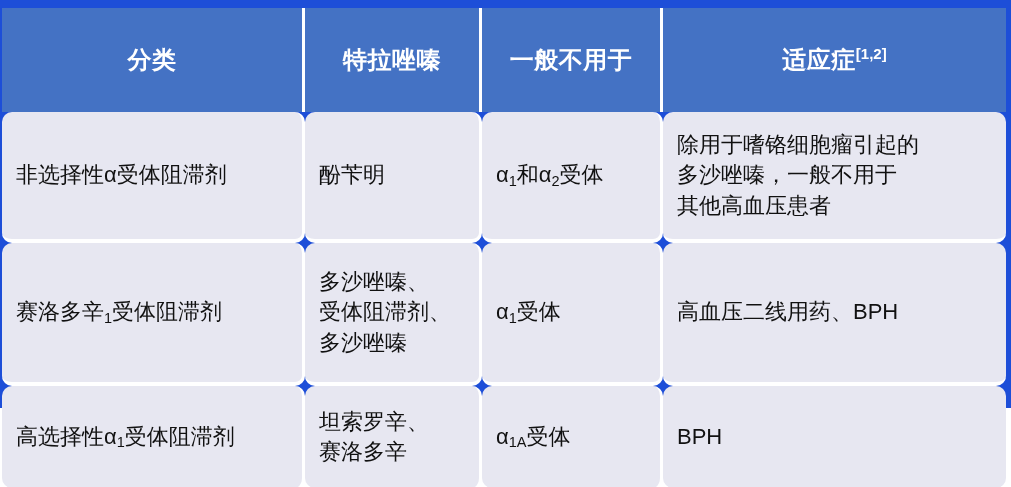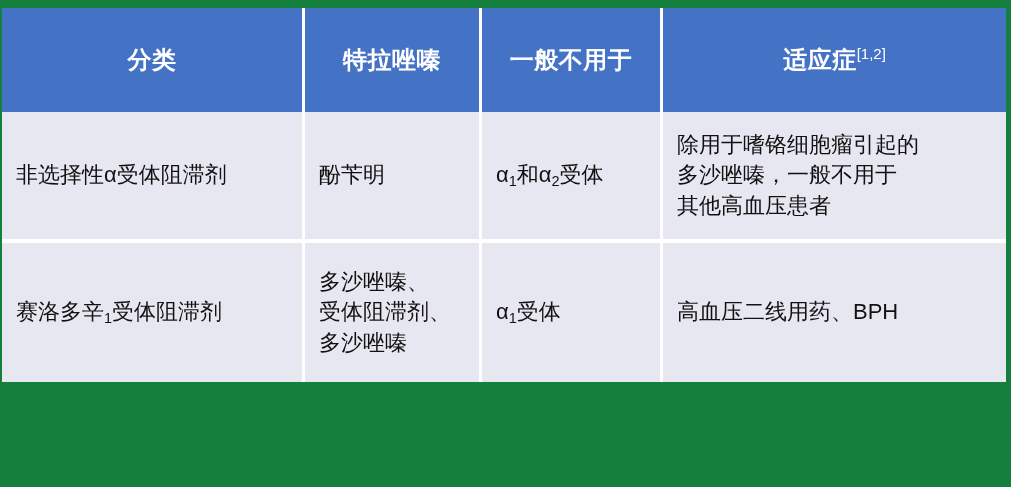--- a/index.html
+++ b/index.html
@@ -10,22 +10,22 @@
   body {
     width: 1011px;
     height: 487px;
     overflow: hidden;
     font-family: "Liberation Sans", "DejaVu Sans", sans-serif;
   }
 
   .page {
     position: relative;
     width: 1011px;
-    height: 487px;
-    background: #15803d;
+    height: 408px;
+    background: #1d4ed8;
   }
 
   .drug-table {
     position: absolute;
     left: 2px;
     top: 8px;
     width: 1004px;
     border-collapse: separate;
     border-spacing: 0;
     table-layout: fixed;
@@ -48,37 +48,38 @@
     height: 104px;
     padding: 0 6px;
     border-right: 3px solid #ffffff;
     letter-spacing: 0.5px;
   }
   .drug-table thead th:last-child {
     border-right: none;
   }
   .sup-ref {
     font-size: 15px;
-    font-weight: normal;
+    font-weight: bold;
     vertical-align: super;
     line-height: 0;
     letter-spacing: 0;
   }
 
   
   .drug-table tbody td {
     background: #E7E7F1;
     color: #111111;
     font-size: 22px;
     vertical-align: middle;
     text-align: left;
     padding: 6px 14px;
     border-right: 3px solid #ffffff;
     border-bottom: 4px solid #ffffff;
     line-height: 1.38;
+    border-radius: 10px;
   }
   .drug-table tbody td:last-child {
     border-right: none;
   }
   .drug-table tbody tr:last-child td {
     border-bottom: none;
   }
 
   .row-1 td { height: 115px; }
   .row-2 td { height: 127px; margin-top: 12px; }
@@ -153,17 +154,32 @@
           <span class="cell-line">多沙唑嗪</span>
         </td>
         <td>
           <span><span>α</span><sub>1</sub><span>受体</span></span>
         </td>
         <td>
           <span class="cell-line">高血压二线用药、BPH</span>
         </td>
       </tr>
 
+      <tr class="row-3">
+        <td>
+          <span><span>高选择性α</span><sub>1</sub><span>受体阻滞剂</span></span>
+        </td>
+        <td>
+          <span class="cell-line">坦索罗辛、</span>
+          <span class="cell-line">赛洛多辛</span>
+        </td>
+        <td>
+          <span><span>α</span><sub>1A</sub><span>受体</span></span>
+        </td>
+        <td>
+          <span class="cell-line">BPH</span>
+        </td>
+      </tr>
 
     </tbody>
   </table>
 
 </div>
 
 </body></html>

